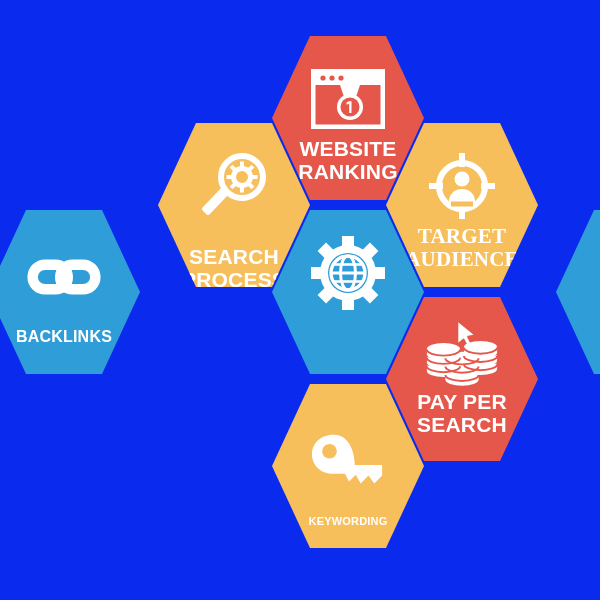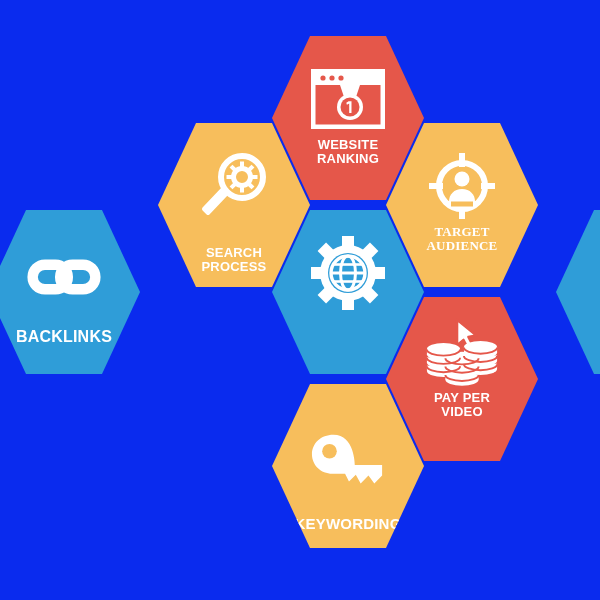--- a/index.html
+++ b/index.html
@@ -44,21 +44,21 @@
     display: flex;
     align-items: center;
     justify-content: center;
     flex: none;
   }
   .hex .ico svg { display: block; }
 
   .hex .label {
     margin-top: 6px;
     color: #ffffff;
-    font-size: 13px;
+    font-size: 21px;
     font-weight: bold;
     line-height: 1.08;
     letter-spacing: 0.2px;
     text-align: center;
     width: 132px;
     white-space: pre-line;
   }
 
   
   #hex-website-ranking   { left: 272px; top: 36px; }
@@ -66,21 +66,21 @@
   #hex-target-audience   { left: 386px; top: 123px; font-family: Liberation Serif, serif; }
   #hex-backlinks         { left: -12px; top: 210px; }
   #hex-project-dev       { left: 272px; top: 210px; }
   #hex-partial-right     { left: 556px; top: 210px; }
   #hex-video-marketing   { left: 158px; top: 297px; }
   #hex-pay-per-click     { left: 386px; top: 297px; }
   #hex-keywording        { left: 272px; top: 384px; }
 
   
   #hex-backlinks .label { font-size: 16px; }
-  #hex-keywording .label { font-size: 15px; margin-top: 22px; }
+  #hex-keywording .label { font-size: 11px; margin-top: 22px; }
   #hex-keywording .ico { margin-top: 44px; }
   #hex-video-marketing .ico { margin-top: 26px; }
   #hex-pay-per-click .ico { margin-top: 22px; }
   #hex-backlinks .ico { margin-top: 34px; }
   #hex-backlinks .label { margin-top: 18px; }
 </style>
 </head>
 <body>
 
 <div id="board">
@@ -228,21 +228,21 @@
           <path d="M41 30.5 a17 6.2 0 0 0 34 0"></path>
             <path d="M41 39 a17 6.2 0 0 0 34 0"></path>
           <path d="M41 47.5 a17 6.2 0 0 0 34 0"></path>
           <path d="M22 41.5 a17 6.2 0 0 0 34 0"></path>
             <path d="M22 50 a17 6.2 0 0 0 34 0"></path>
           <path d="M22 58.5 a17 6.2 0 0 0 34 0"></path>
         </g>
       </svg>
     </span>
     <span class="label">PAY PER
-VIDEO</span>
+SEARCH</span>
   </div>
 
   <div class="hex orange" id="hex-keywording">
     <span class="ico">
       <svg width="78" height="58" viewBox="0 0 78 58" fill="#ffffff" aria-hidden="true">
         <path d="M24 2 C11 2 2 11 2 22 C2 33 11 42 23 42 L36 42 L40 50 L47 43 L52 52 L60 44 L66 52 L74 44 L74 33 L46 33 C46 33 46 2 24 2 Z" fill="#ffffff"></path>
         <circle cx="20" cy="19" r="7.5" fill="#f7be5c"></circle>
       </svg>
     </span>
     <span class="label">KEYWORDING</span>

